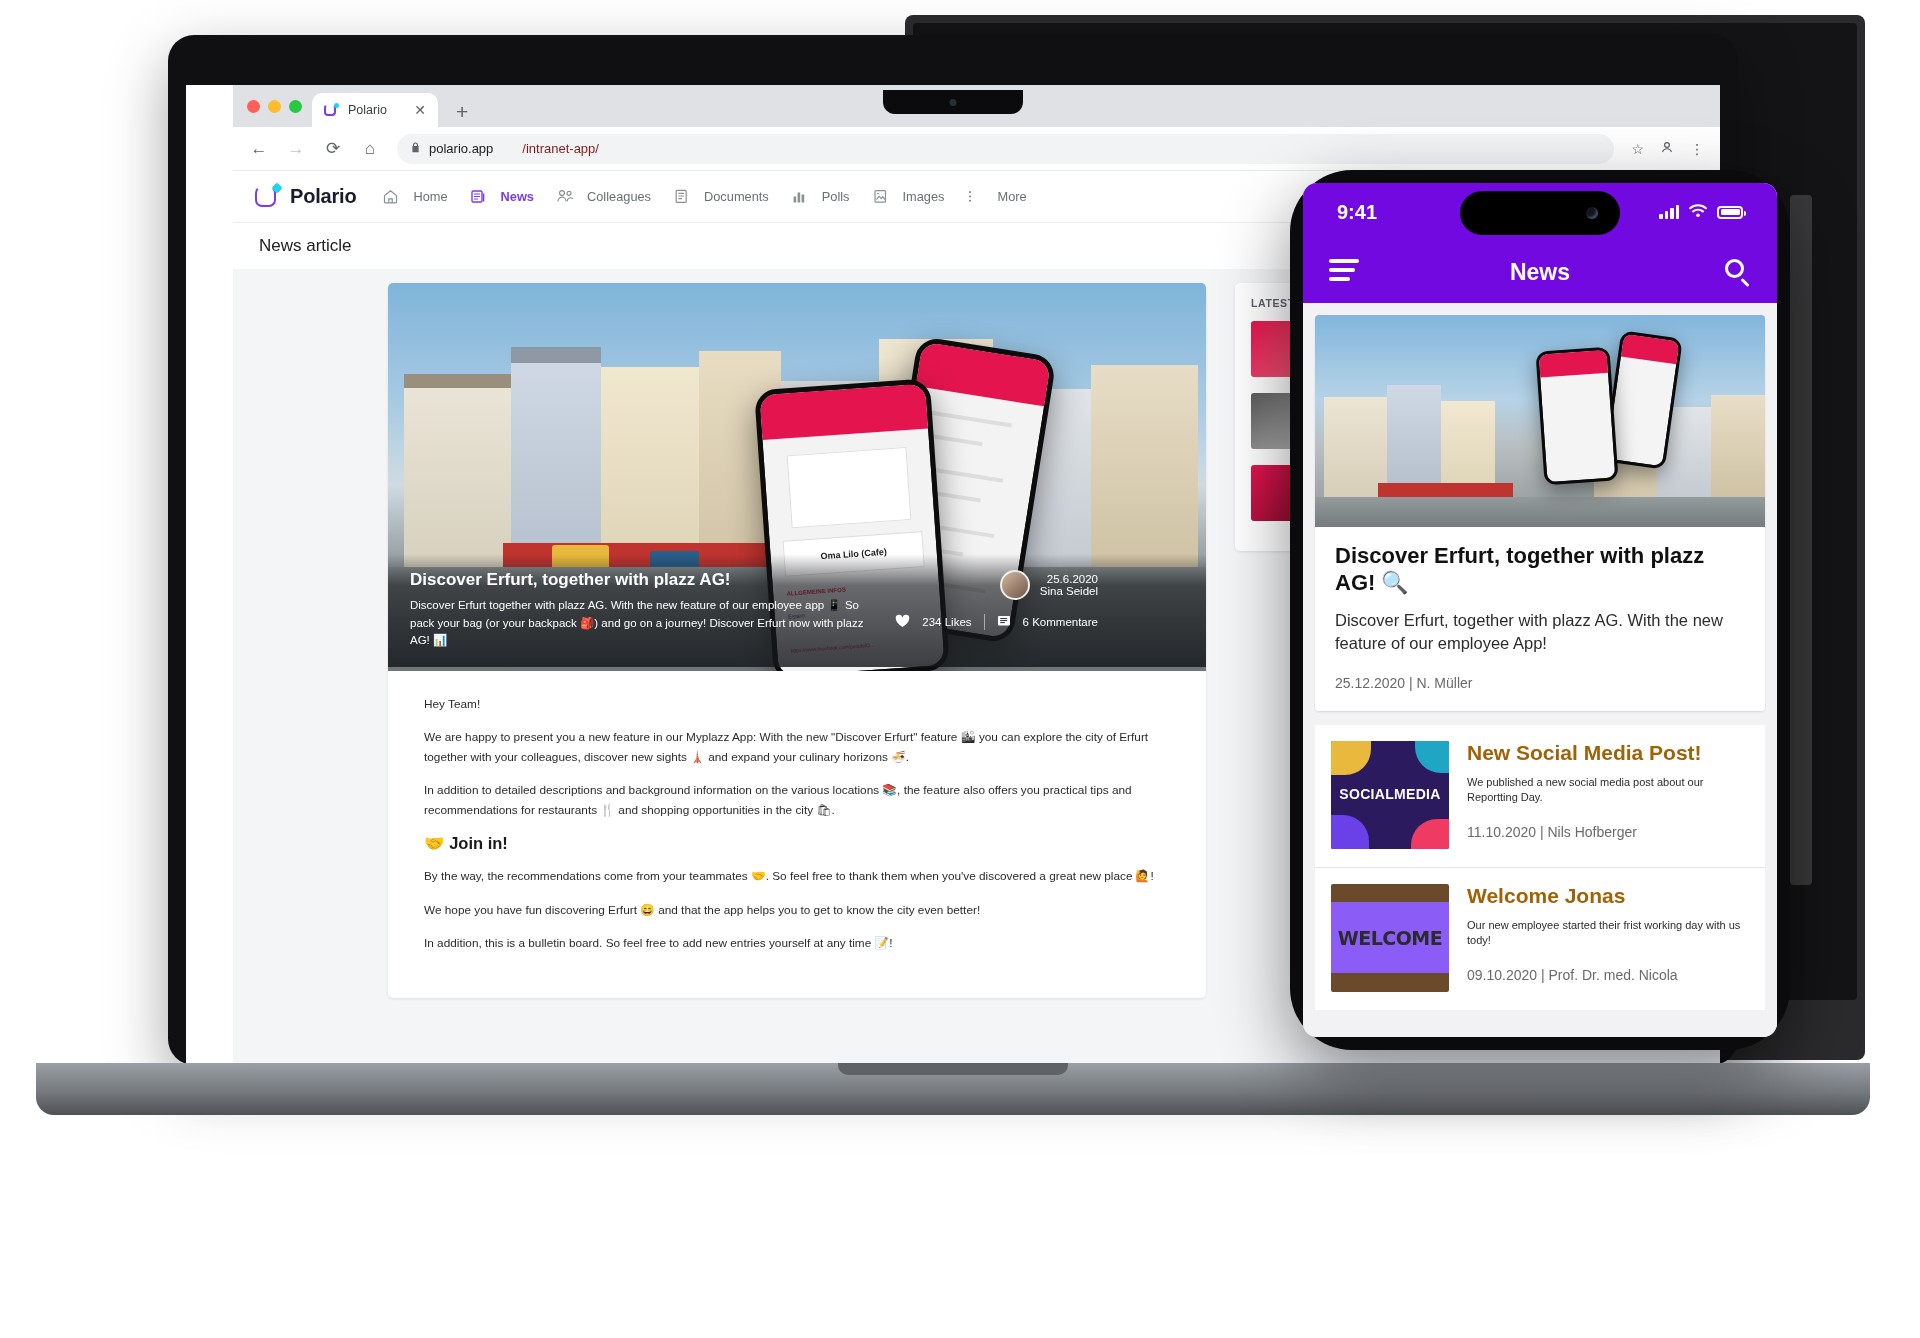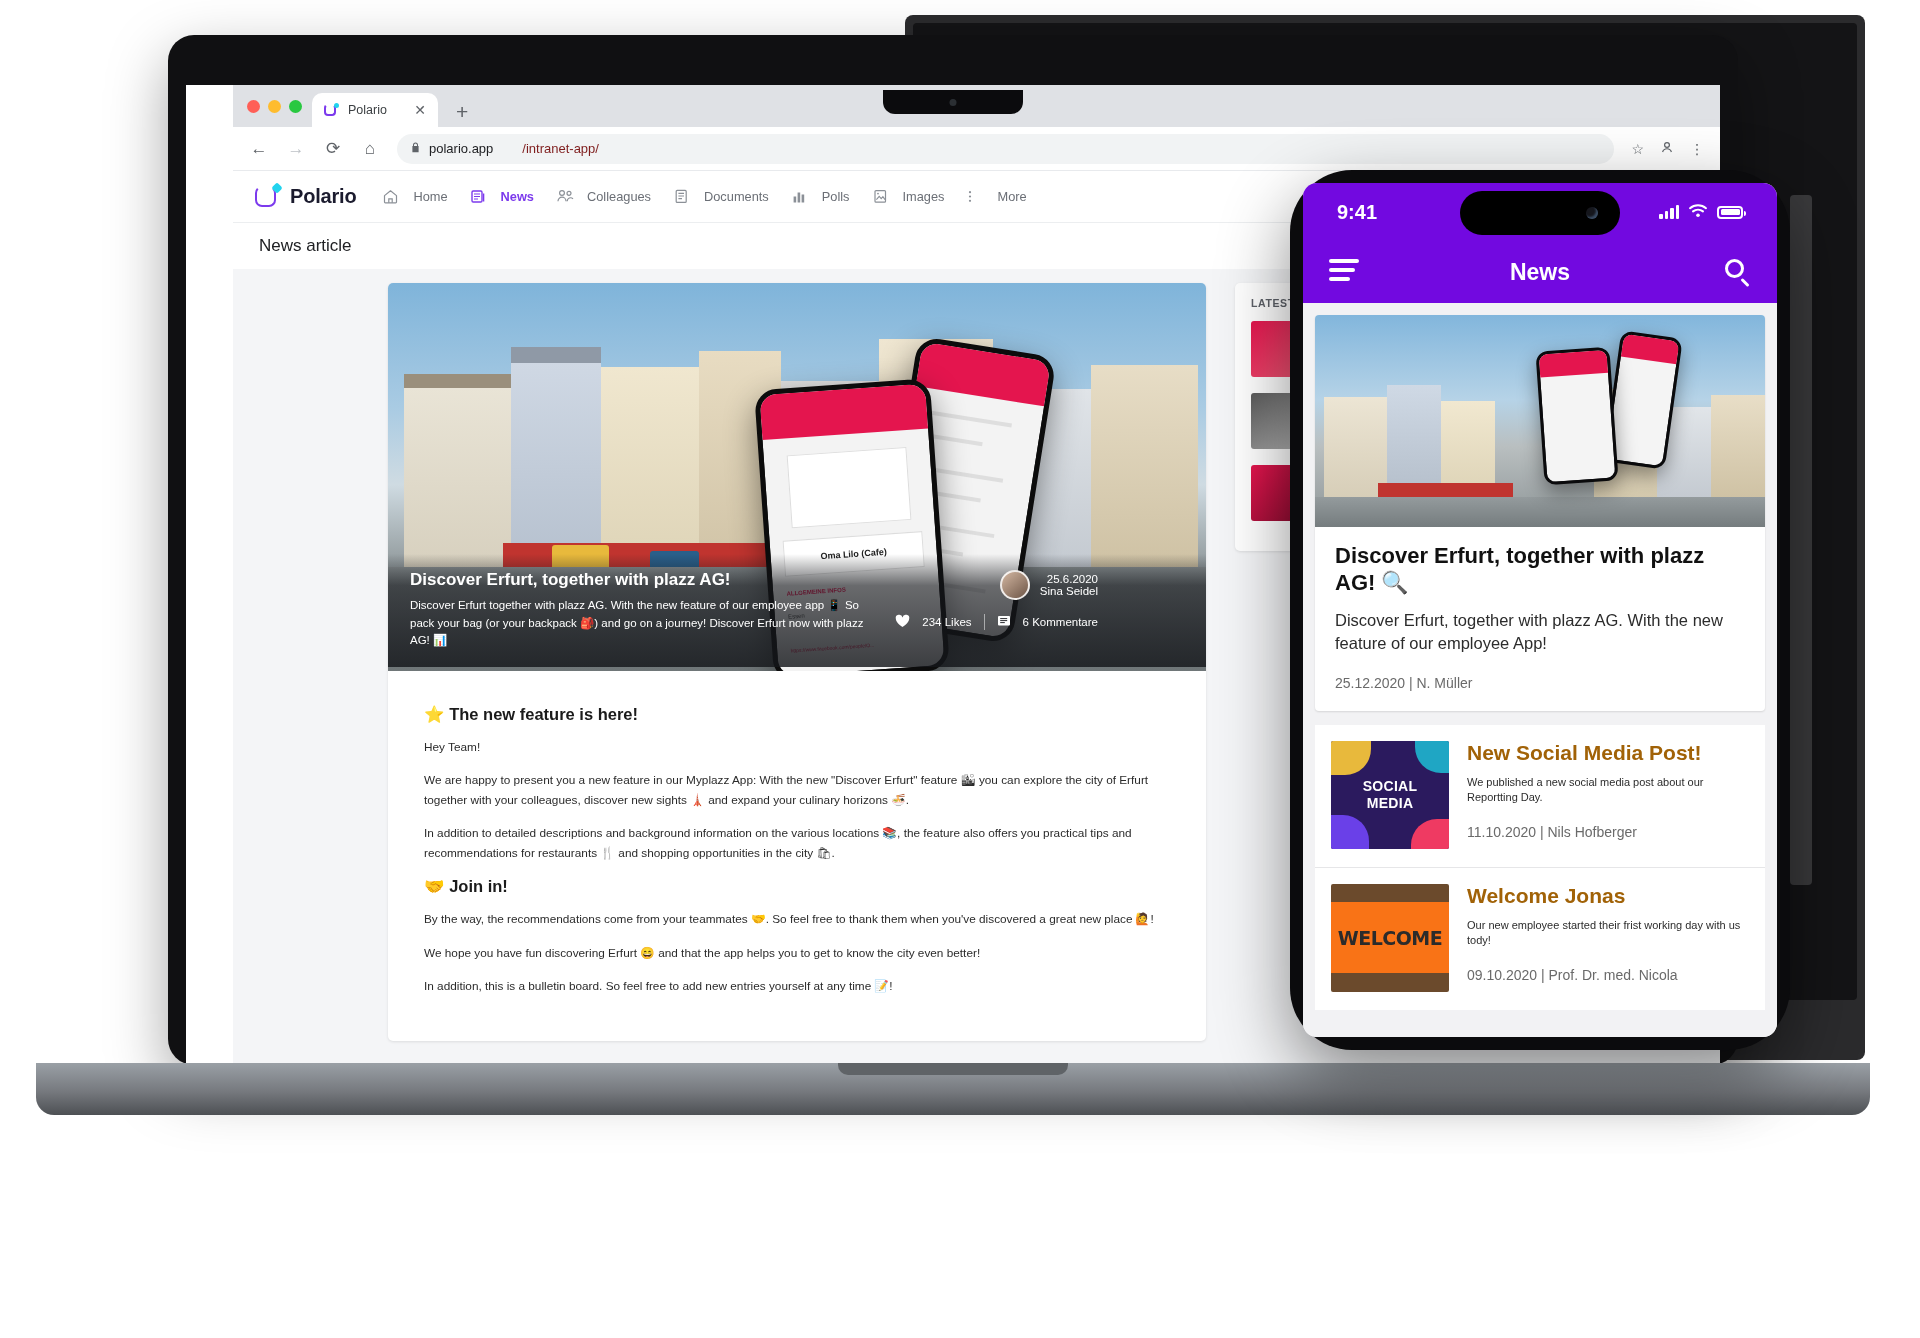--- a/index.html
+++ b/index.html
@@ -227,28 +227,28 @@
     background:linear-gradient(180deg,#82b6dc 0%,#b6d3e7 40%,#b9bfc0 62%,#8d9496 100%); }
   .feat-body{ padding:16px 20px 20px; }
   .feat-title{ font-size:22px; font-weight:bold; color:#111; line-height:1.22; }
   .feat-desc{ font-size:16.5px; color:#2c2c2c; line-height:1.4; margin-top:12px; }
   .feat-meta{ font-size:14px; color:#6a6a6a; margin-top:20px; }
 
   .litem{ background:#fff; display:flex; gap:18px; padding:16px 16px 18px; align-items:flex-start;
           border-bottom:1px solid #e6e6e8; }
   .litem-thumb{ width:118px; height:108px; flex:none; border-radius:2px; overflow:hidden; position:relative; }
   .sm-thumb{ background:#2b1a5e; }
-  .sm-thumb .txt{ position:absolute; inset:0; display:flex; flex-direction:column;
+  .sm-thumb .txt{ position:absolute; inset:0; display:flex; flex-direction:row;
     align-items:center; justify-content:center; color:#fff; font-weight:bold; font-size:14px; line-height:1.2; letter-spacing:.3px; }
   .sm-thumb .b1{ position:absolute; left:-16px; top:-14px; width:56px;height:48px;background:#e8b93c;border-radius:0 0 26px 0;}
   .sm-thumb .b2{ position:absolute; right:-10px; top:-8px; width:44px;height:40px;background:#1fa6c4;border-radius:0 0 0 26px;}
   .sm-thumb .b3{ position:absolute; left:-14px; bottom:-12px; width:52px;height:46px;background:#6a40e8;border-radius:0 26px 0 0;}
   .sm-thumb .b4{ position:absolute; right:-12px; bottom:-14px; width:50px;height:44px;background:#ef3a62;border-radius:26px 0 0 0;}
   .wl-thumb{ background:#6b4a2c; display:flex; align-items:center; justify-content:center; }
-  .wl-inner{ width:100%; height:66%; background:#f97316; display:flex; align-items:center; justify-content:center;
+  .wl-inner{ width:100%; height:66%; background:#8b5cf6; display:flex; align-items:center; justify-content:center;
     font-family:"DejaVu Sans", sans-serif; font-weight:bold; font-size:19px; color:#2b2b2b; letter-spacing:-.5px;}
   .litem-txt{ flex:1; }
   .litem-title{ font-size:21px; font-weight:bold; color:#a16207; }
   .litem-desc{ font-size:11px; color:#2c2c2c; line-height:1.4; margin-top:10px; }
   .litem-meta{ font-size:14px; color:#6a6a6a; margin-top:18px; }
 
   .ph-mini{ position:absolute; border-radius:12px; background:#0e0e10; overflow:hidden;
     box-shadow:0 8px 20px rgba(0,0,0,.4); border:3px solid #0a0a0c; }
   .ph-mini .s{ width:100%;height:100%; background:#f4f4f4; }
   .ph-mini .t{ height:18%; background:#e4154e; }
@@ -524,21 +524,20 @@
                         <path d="M3.2 3.6h7M3.2 5.6h7M3.2 7.6h4.6" stroke="#2a2c30" stroke-width="1"></path>
                       </svg>
                   </span>
                   <span>6 Kommentare</span>
                 </div>
               </div>
             </div>
           </div>
 
           <div class="body">
-            <div class="h2">⭐ The new feature is here!</div>
             <div class="p">Hey Team!</div>
             <div class="p">We are happy to present you a new feature in our Myplazz App: With the new "Discover Erfurt" feature 🏙 you can explore the city of Erfurt together with your colleagues, discover new sights 🗼 and expand your culinary horizons 🍜.</div>
             <div class="p">In addition to detailed descriptions and background information on the various locations 📚, the feature also offers you practical tips and recommendations for restaurants 🍴 and shopping opportunities in the city 🛍.</div>
             <div class="h2">🤝 Join in!</div>
             <div class="p">By the way, the recommendations come from your teammates 🤝. So feel free to thank them when you've discovered a great new place 🙋!</div>
             <div class="p">We hope you have fun discovering Erfurt 😄 and that the app helps you to get to know the city even better!</div>
             <div class="p">In addition, this is a bulletin board. So feel free to add new entries yourself at any time 📝!</div>
           </div>
         </div>
       </div>

